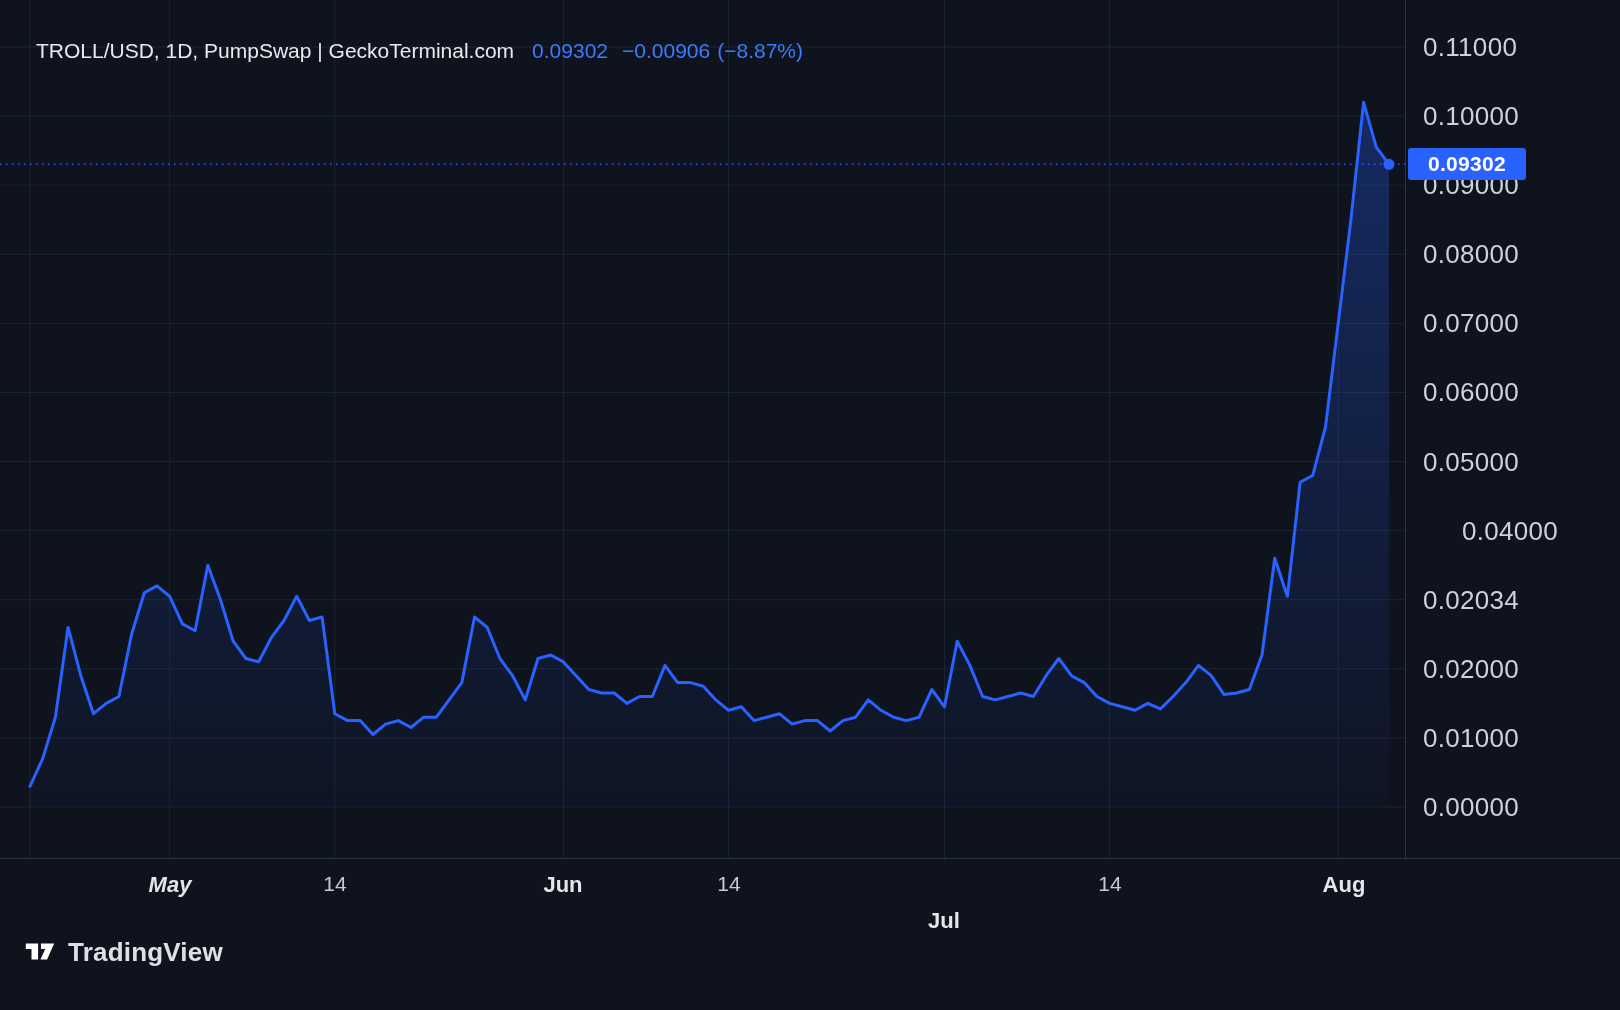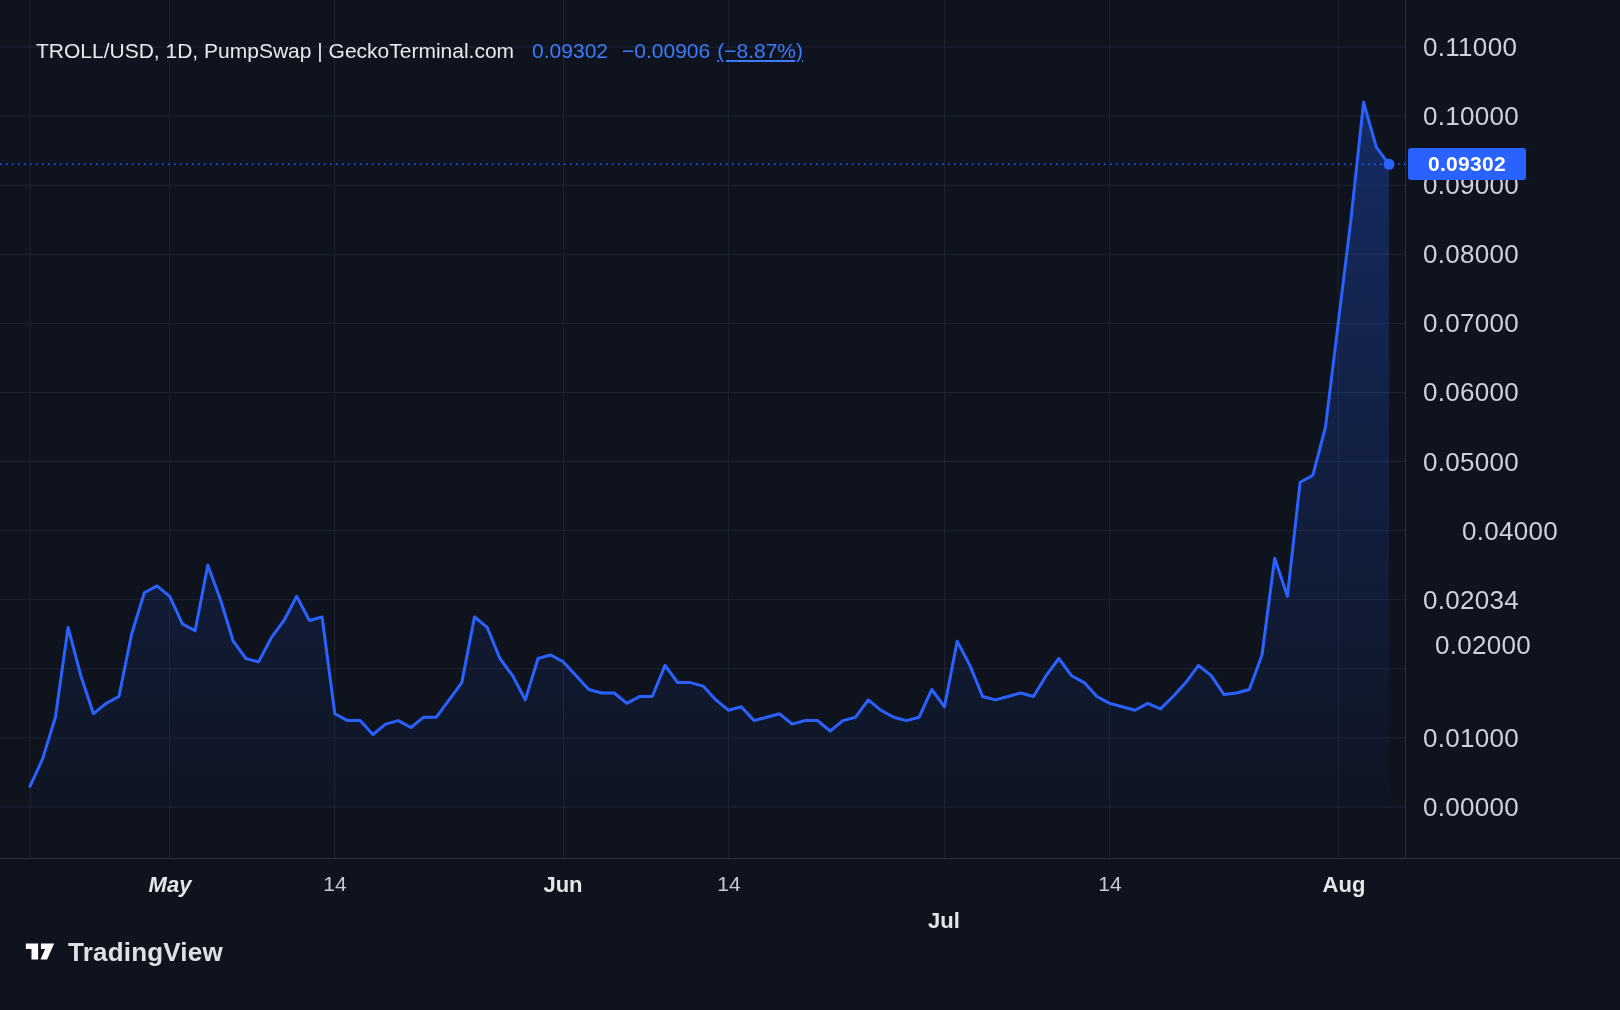--- a/index.html
+++ b/index.html
@@ -14,21 +14,21 @@
   .plot-area { position:absolute; left:0; top:0; width:1405px; height:858px; }
   #chart-svg { position:absolute; left:0; top:0; width:1405px; height:858px; display:block; }
 
   .legend {
     position:absolute; left:36px; top:37px; z-index:3;
     font-size:21px; line-height:27px; color:#e6e9ee; white-space:nowrap;
   }
   .legend .sym { color:#e6e9ee; cursor:pointer; }
   .legend .val { color:var(--header-accent,#3d7bfd); margin-left:18px; }
   .legend .chg { color:var(--header-accent,#3d7bfd); margin-left:14px; }
-  .legend .pct { color:var(--header-accent,#3d7bfd); margin-left:7px;text-decoration:underline; }
+  .legend .pct { color:var(--header-accent,#3d7bfd); margin-left:7px; }
 
   .price-axis {
     position:absolute; left:1405px; top:0; width:215px; height:858px;
     border-left:1px solid var(--separator,#2a3242);
   }
   .y-label {
     position:absolute; left:17px; height:26px; line-height:26px;
     font-size:26px; color:var(--axis-text,#ccd1da); letter-spacing:0.3px;
   }
   .price-label {
@@ -104,21 +104,21 @@
     <div class="price-label" id="price-label" style="top: 148px;">0.09302</div>
   <div class="y-label" style="top: 34px;">0.11000</div>
       <div class="y-label" style="top: 103px;">0.10000</div>
       <div class="y-label" style="top: 172px;">0.09000</div>
       <div class="y-label" style="top: 241px;">0.08000</div>
       <div class="y-label" style="top: 310px;">0.07000</div>
       <div class="y-label" style="top: 379px;">0.06000</div>
       <div class="y-label" style="top: 449px;">0.05000</div>
       <div class="y-label" style="top: 518px; margin-left: 39px;">0.04000</div>
       <div class="y-label" style="top: 587px;">0.02034</div>
-      <div class="y-label" style="top: 632px; margin-left: 12px;">0.02000</div>
+      <div class="y-label" style="top: 656px;">0.02000</div>
       <div class="y-label" style="top: 725px;">0.01000</div>
       <div class="y-label" style="top: 794px;">0.00000</div>
     </div>
 
   <div class="time-axis-row" id="time-axis">
       <div class="t-label bold" style="left: 170px; font-style: italic;">May</div>
       <div class="t-label" style="left: 335px;">14</div>
       <div class="t-label bold" style="left: 563px;">Jun</div>
       <div class="t-label" style="left: 729px;">14</div>
       <div class="t-label bold" style="left: 944px; margin-top: 36px;">Jul</div>

